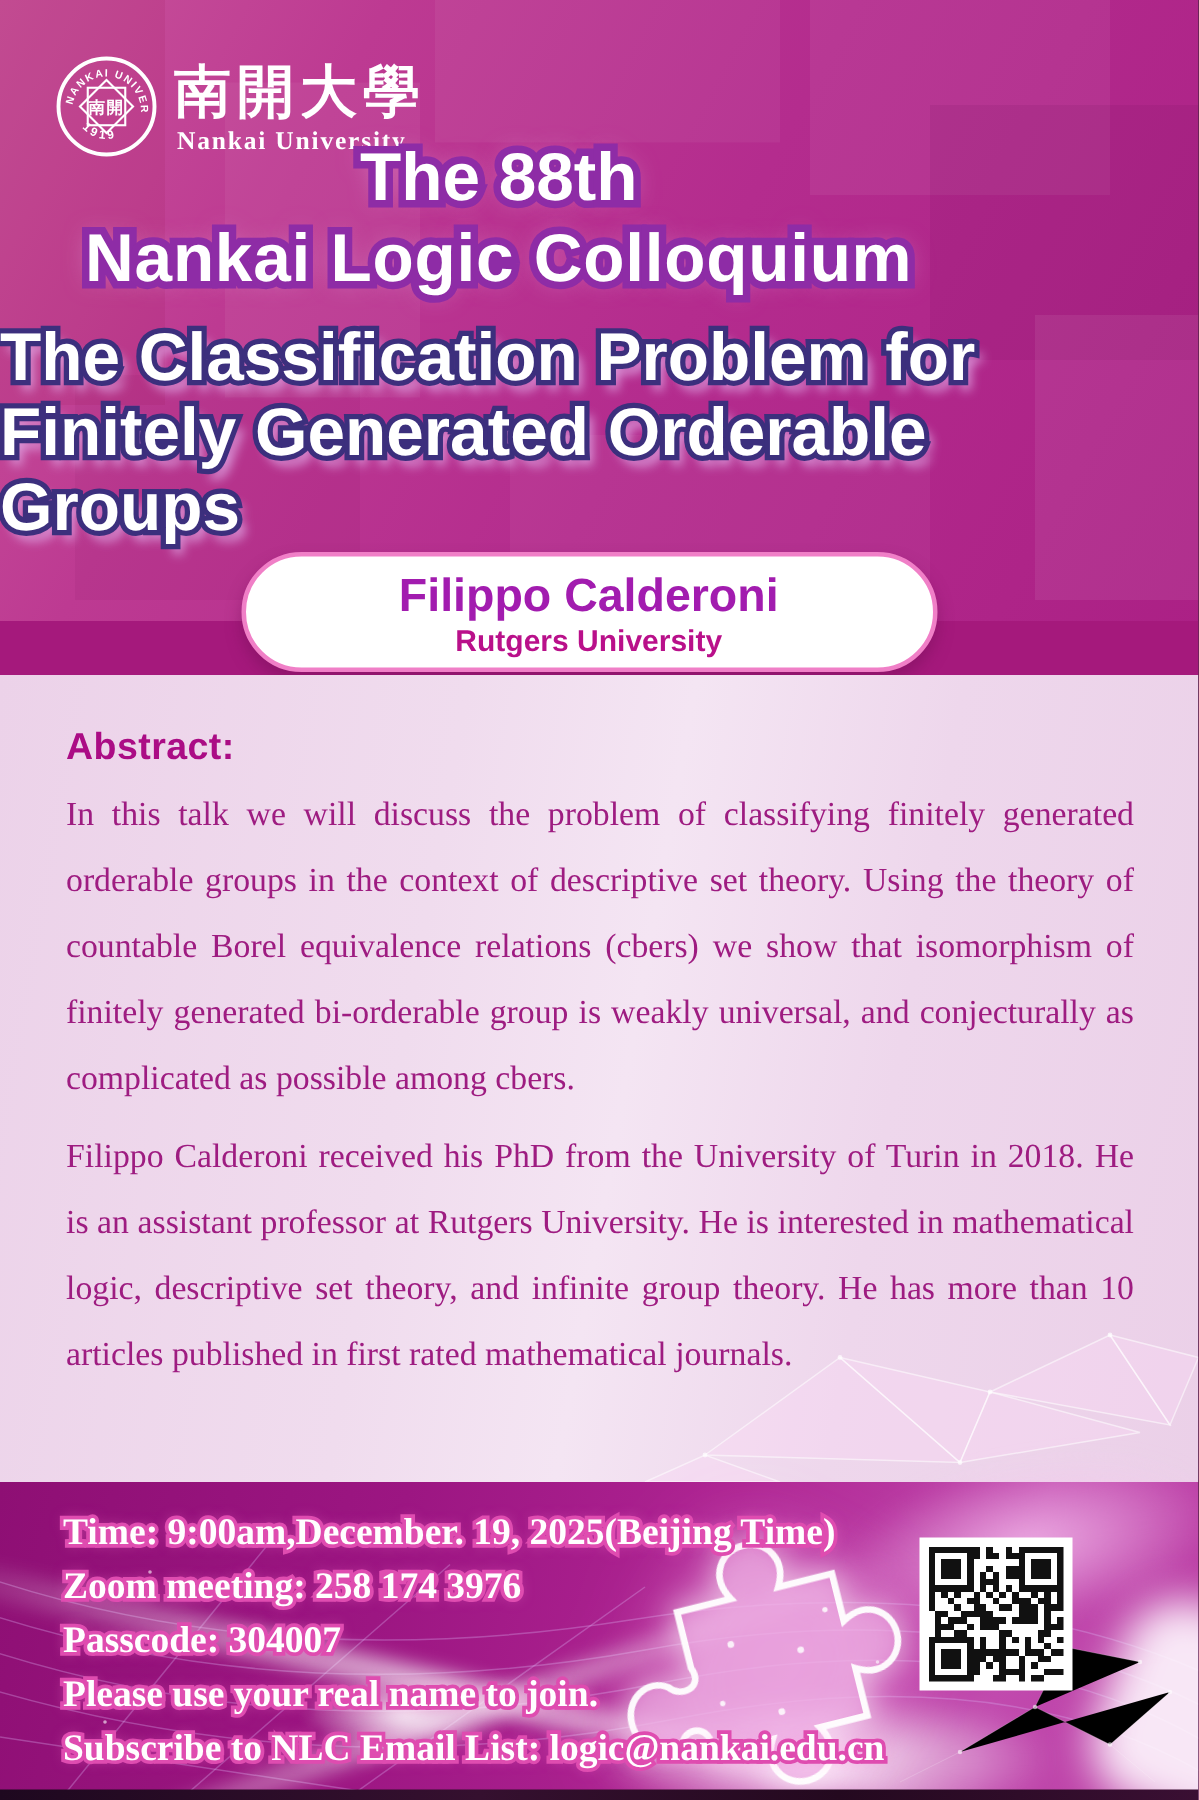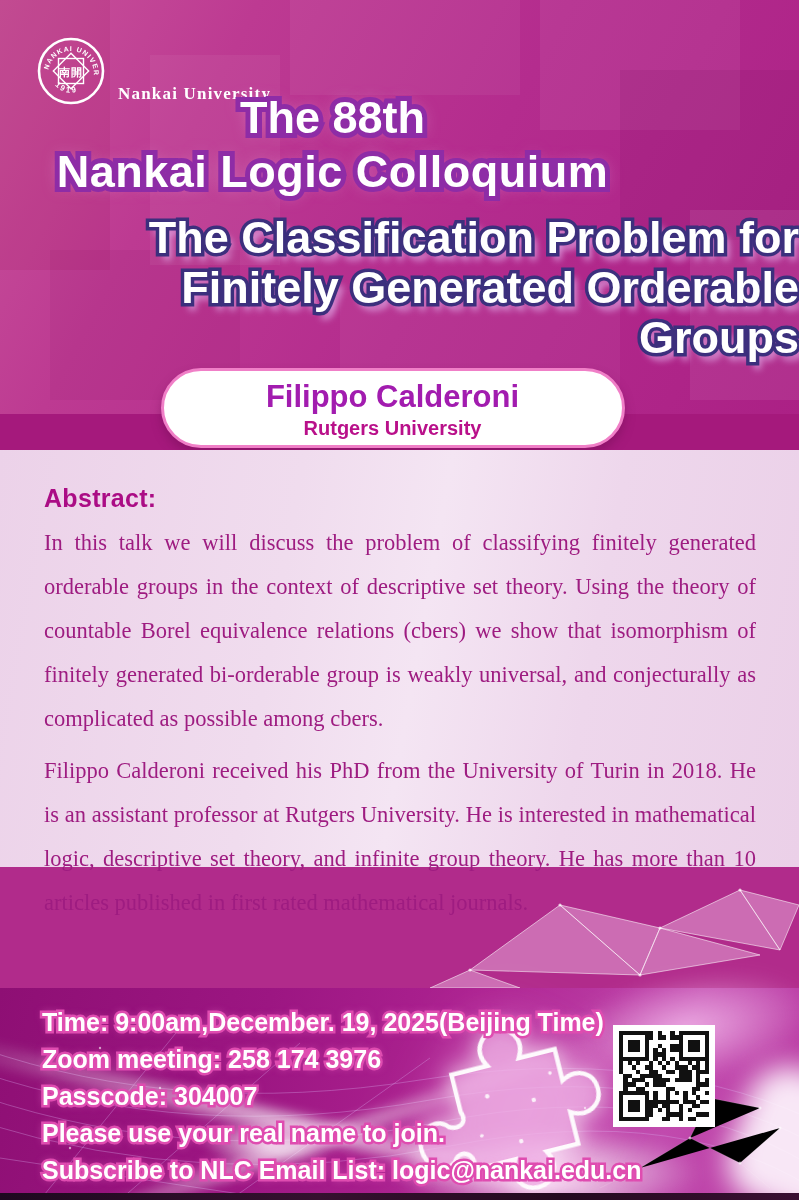--- a/index.html
+++ b/index.html
@@ -26,32 +26,32 @@
   .en-name{position:absolute;left:82px;top:50px;font-family:"Liberation Serif",serif;
            font-size:17px;font-weight:bold;color:#fff;letter-spacing:1.2px;white-space:nowrap;}
   
   .outlined{position:relative;z-index:1;color:#fff;}
   .outlined::before{content:attr(data-text);position:absolute;left:0;right:0;top:0;z-index:-1;
         color:var(--oc);-webkit-text-stroke:var(--ow) var(--oc);text-shadow:var(--osh,none);}
   .series{position:absolute;left:0;width:665px;text-align:center;font-weight:bold;
           --ow:10px;--oc:#8e2ca6;--osh:0 0 16px rgba(238,185,240,.55);}
   .series1{top:92px;font-size:45px;}
   .series2{top:146px;font-size:45px;letter-spacing:.5px;}
-  .talk{position:absolute;left:0;top:213px;width:799px;text-align:right;font-weight:bold;
+  .talk{position:absolute;left:0;top:213px;width:799px;text-align:left;font-weight:bold;
         font-size:45px;line-height:50px;--ow:7px;--oc:#3c2f7d;
         --osh:5px 7px 7px rgba(223,168,230,.95);}
   
   .pill{position:absolute;left:50%;top:368px;transform:translateX(-50%) translateX(-7px);
         width:458px;height:74px;background:#fff;border:3px solid #f07fc7;border-radius:44px;
         box-shadow:0 6px 10px rgba(120,15,90,.5),0 1px 3px rgba(255,255,255,.7) inset;
         text-align:center;}
   .pill-name{margin-top:8px;font-size:31px;font-weight:bold;color:#a21caf;}
   .pill-affil{margin-top:2px;font-size:20px;font-weight:bold;color:#b9108a;}
   
-  .body-section{position:absolute;left:0;top:450px;width:799px;height:417px;
+  .body-section{position:absolute;left:0;top:450px;width:799px;height:538px;
         background:linear-gradient(100deg,#ecd2e9 0%,#f0dcee 35%,#f4e5f3 52%,#eed7ec 72%,#ebd0e8 100%);
         box-sizing:border-box;padding:34px 44px 0;}
   .mesh-svg{position:absolute;left:0;top:0;width:799px;height:538px;pointer-events:none;}
   .sec-head{position:relative;font-size:25px;font-weight:bold;color:#ab0c85;letter-spacing:.3px;}
   .sec-body{position:relative;margin:8px 0 0;width:712px;font-family:"Liberation Serif",serif;
         font-size:22.5px;line-height:44px;color:#9e1c81;text-align:justify;}
   .intro-head{margin-top:28px;}
   
   .footer{position:absolute;left:0;top:988px;width:799px;height:212px;
         background:linear-gradient(105deg,#8e0f74 0%,#9c1682 32%,#ae2392 58%,#c14aae 82%,#b93aa2 100%);}
@@ -67,21 +67,21 @@
   .pinkwave{position:absolute;left:556px;top:-14px;width:260px;height:110px;border-radius:50%;
         background:radial-gradient(ellipse,rgba(247,196,240,.8),rgba(247,196,240,0) 70%);
         filter:blur(8px);transform:rotate(-10deg);pointer-events:none;}
   .bottomglow{position:absolute;left:400px;top:140px;width:300px;height:90px;border-radius:50%;
         background:radial-gradient(ellipse,rgba(255,255,255,.95),rgba(255,240,252,0) 72%);
         filter:blur(8px);pointer-events:none;}
   .edgeblob{position:absolute;left:735px;top:90px;width:160px;height:140px;border-radius:40px;
         background:rgba(255,250,255,.9);filter:blur(14px);transform:rotate(20deg);pointer-events:none;}
   .puzzle{position:absolute;left:408px;top:28px;transform:rotate(-14deg);pointer-events:none;
         filter:drop-shadow(0 0 10px rgba(255,255,255,.95)) drop-shadow(0 0 26px rgba(255,190,245,.8));}
-  .info{position:absolute;left:42px;top:20px;display:flex;flex-direction:column;gap:8px;}
+  .info{position:absolute;left:42px;top:20px;display:flex;flex-direction:column;gap:8px;font-family:Liberation Serif, serif;}
   .info-line{font-size:25px;font-weight:bold;white-space:nowrap;
         --ow:5px;--oc:#df4cb0;--osh:0 0 9px rgba(255,130,215,.65);}
   .qr{position:absolute;left:613px;top:37px;width:102px;height:102px;background:#fff;
       box-sizing:border-box;padding:6px;}
   .qr svg{display:block;width:90px;height:90px;shape-rendering:crispEdges;}
   .strip{position:absolute;left:0;top:205px;width:799px;height:7px;
         background:linear-gradient(90deg,#1e081f,#35102f 40%,#24091f 70%,#3a0f33);}
 </style>
 </head>
 <body>
@@ -109,20 +109,21 @@
         <text fill="#fff" font-size="7" font-weight="bold" letter-spacing="1.1" font-family="Liberation Sans, sans-serif">
           <textPath href="#arcTop" startOffset="4">NANKAI UNIVERSITY</textPath>
         </text>
         <text fill="#fff" font-size="8" font-weight="bold" letter-spacing="2" font-family="Liberation Sans, sans-serif">
           <textPath href="#arcBot" startOffset="8">1919</textPath>
         </text>
         <rect x="22.5" y="22.5" width="25" height="25" fill="none" stroke="#fff" stroke-width="1.4"></rect>
         <rect x="22.5" y="22.5" width="25" height="25" fill="none" stroke="#fff" stroke-width="1.4" transform="rotate(45 35 35)"></rect>
         <text x="35" y="39.5" fill="#fff" font-size="11" font-weight="bold" text-anchor="middle" letter-spacing="1">南開</text>
       </svg>
+      <div class="cn-name">南開大學</div>
       <div class="en-name">Nankai University</div>
     </div>
 
     <div class="series series1 outlined" data-text="The 88th">The 88th</div>
     <div class="series series2 outlined" data-text="Nankai Logic Colloquium">Nankai Logic Colloquium</div>
 
     <div class="talk">
       <div class="outlined" data-text="The Classification Problem for">The Classification Problem for</div>
       <div class="outlined" data-text="Finitely Generated Orderable">Finitely Generated Orderable</div>
       <div class="outlined" data-text="Groups">Groups</div>

